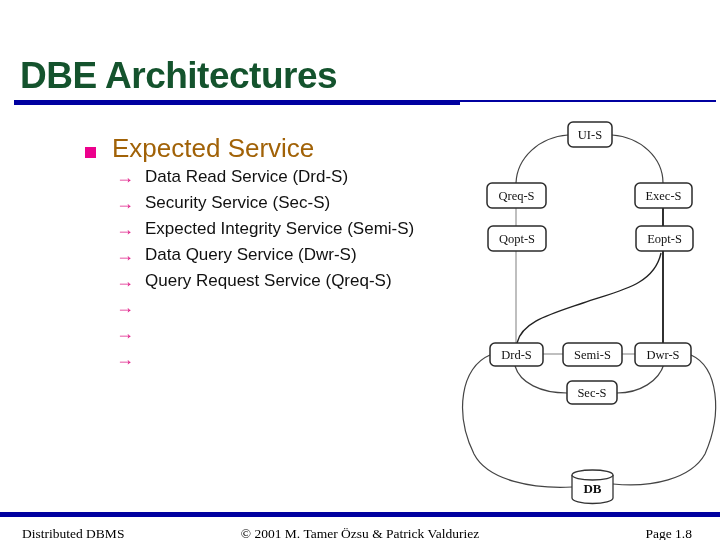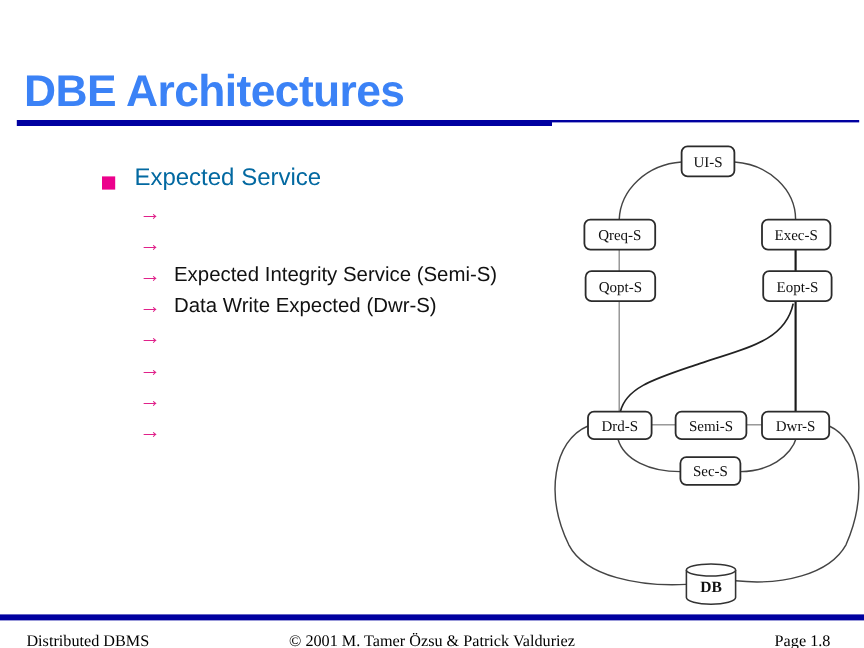--- a/index.html
+++ b/index.html
@@ -3,26 +3,26 @@
 <meta charset="utf-8">
 <style>
   html,body{margin:0;padding:0;background:#888;}
   .slide{
     position:relative;width:720px;height:540px;background:#ffffff;
     overflow:hidden;font-family:"Liberation Sans",sans-serif;
   }
   .abs{position:absolute;}
   .page-title{
     left:20px;top:55px;font-size:37px;font-weight:bold;line-height:42px;
-    color:#3b82f6;letter-spacing:-0.5px;white-space:nowrap;text-align:center;
+    color:#14532d;letter-spacing:-0.5px;white-space:nowrap;text-align:center;
   }
   .rule-thick{left:14px;top:100px;width:446px;height:5px;background:#0000A0;}
   .rule-thin{left:460px;top:100px;width:256px;height:2px;background:#0000A0;}
   .bullet-square{left:85px;top:147px;width:11px;height:11px;background:#EC008C;}
-  .bullet-label{left:112px;top:136px;font-size:20px;line-height:24px;color:#0369a1;white-space:nowrap;}
+  .bullet-label{left:112px;top:136px;font-size:26px;line-height:24px;color:#a16207;white-space:nowrap;}
   .sub-list{left:116px;top:166px;width:340px;}
   .sub-item{display:flex;align-items:flex-start;margin-bottom:4px;
     font-size:17px;line-height:22px;color:#111;}
   .arrow-ico{width:29px;flex:0 0 29px;color:#E0218A;font-size:18px;line-height:22px;}
   .sub-text{width:300px;}
   .diagram{left:455px;top:110px;width:265px;height:410px;}
   .diagram svg{display:block;}
   .dg-label{font-family:"Liberation Serif",serif;font-size:12.5px;fill:#111;}
   .db-label{font-family:"Liberation Serif",serif;font-size:13px;font-weight:bold;fill:#111;}
   .footer-rule{left:0;top:512px;width:720px;height:5px;background:#0000A0;}
@@ -39,34 +39,37 @@
   <div class="abs page-title">DBE Architectures</div>
   <div class="abs rule-thick"></div>
   <div class="abs rule-thin"></div>
 
   <div class="abs bullet-square"></div>
   <div class="abs bullet-label">Expected Service</div>
 
   <div class="abs sub-list">
     <div class="sub-item">
       <span class="arrow-ico">→</span>
+      <span class="sub-text">Data Read Service (Drd-S)</span>
     </div>
     <div class="sub-item">
       <span class="arrow-ico">→</span>
+      <span class="sub-text">Security Service (Sec-S)</span>
     </div>
     <div class="sub-item">
       <span class="arrow-ico">→</span>
       <span class="sub-text">Expected Integrity Service (Semi-S)</span>
     </div>
     <div class="sub-item">
       <span class="arrow-ico">→</span>
-      <span class="sub-text">Data Write Expected (Dwr-S)</span>
+      <span class="sub-text">Data Query Service (Dwr-S)</span>
     </div>
     <div class="sub-item">
       <span class="arrow-ico">→</span>
+      <span class="sub-text">Query Request Service (Qreq-S)</span>
     </div>
     <div class="sub-item">
       <span class="arrow-ico">→</span>
     </div>
     <div class="sub-item">
       <span class="arrow-ico">→</span>
     </div>
     <div class="sub-item">
       <span class="arrow-ico">→</span>
     </div>

